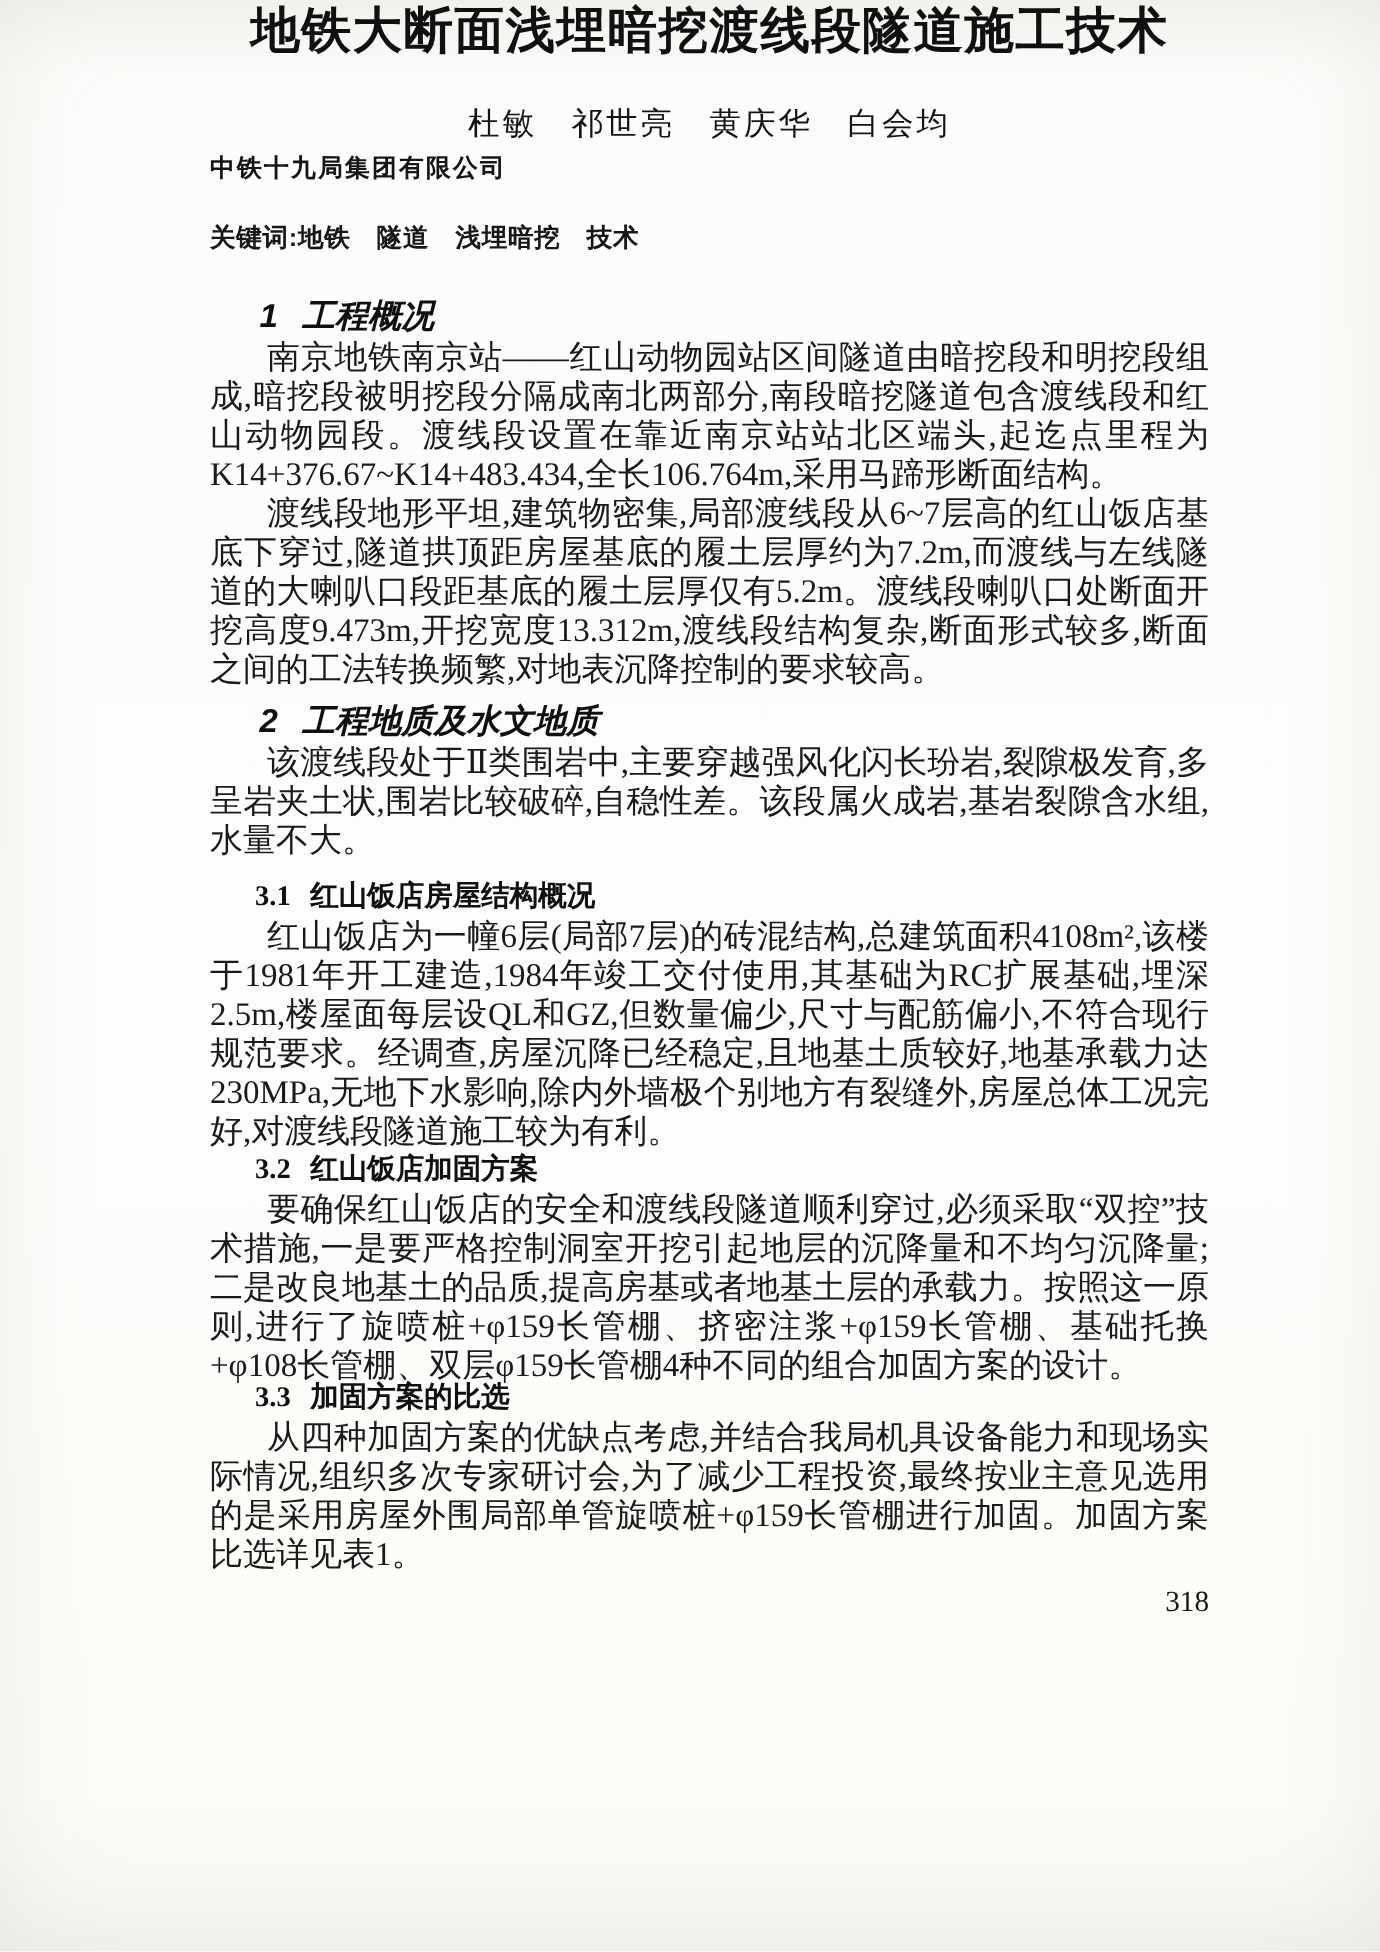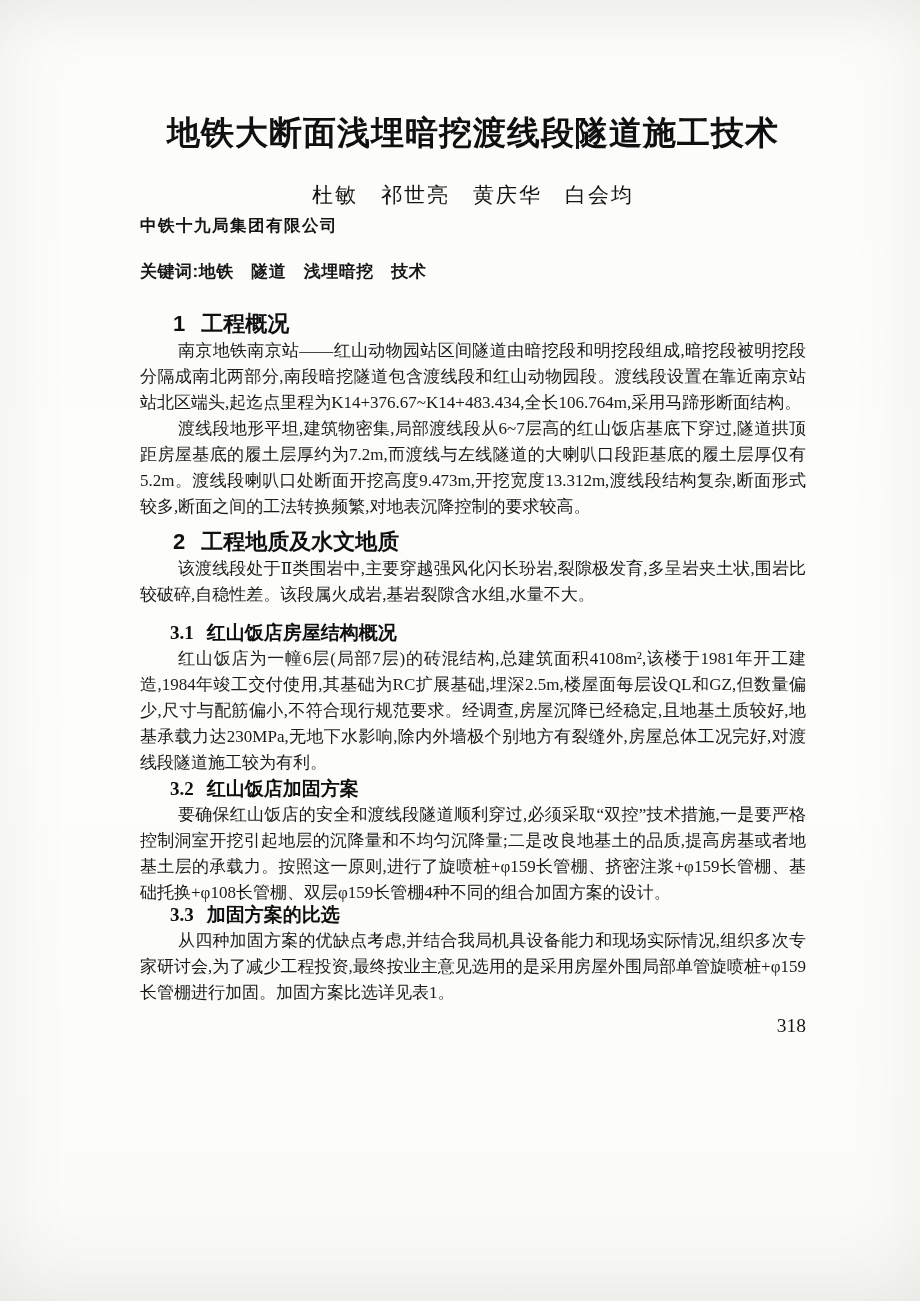--- a/index.html
+++ b/index.html
@@ -16,21 +16,20 @@
     background: linear-gradient(180deg, #f7f7f4 0%, #fcfcfa 4%, #fdfdfb 55%, #fbfbf8 92%, #f5f5f2 100%);
     box-shadow: inset 0 0 70px rgba(110,110,100,0.10);
     color: #171717;
     font-family: "Liberation Serif", "DejaVu Serif", serif;
   }
   .content {
     position: absolute;
     left: 140px;
     top: 0;
     width: 666px;
-    padding-top: 113px;
   }
   .title {
     margin: 0;
     font-family: "Liberation Sans", "DejaVu Sans", sans-serif;
     font-weight: bold;
     font-size: 33px;
     line-height: 40px;
     text-align: center;
     letter-spacing: 1px;
     color: #101010;
@@ -66,34 +65,35 @@
     font-family: "Liberation Serif", "DejaVu Serif", serif;
     letter-spacing: 0.5px;
   }
   .h-l1 {
     margin: 26px 0 0 33px;
     font-family: "Liberation Sans", "DejaVu Sans", sans-serif;
     font-weight: bold;
     font-size: 22px;
     line-height: 28px;
     color: #101010;
+    font-style: italic;
   }
   .h-l1 .num { margin-right: 16px; }
   .h-l2 {
     margin: 12px 0 0 30px;
     font-family: Liberation Serif, serif;
     font-weight: bold;
     font-size: 19px;
     line-height: 26px;
     color: #101010;
   }
   .h-l2 .num { margin-right: 13px; }
   p.body {
     margin: 0;
-    font-size: 17px;
+    font-size: 22px;
     line-height: 26px;
     text-align: justify;
     text-align-last: left;
     text-indent: 38px;
     color: #1a1a1a;
   }
   .mt12 { margin-top: 12px; }
   .mt5  { margin-top: 5px; }
   .mt2  { margin-top: 2px; }
   .mt1  { margin-top: 1px; }

